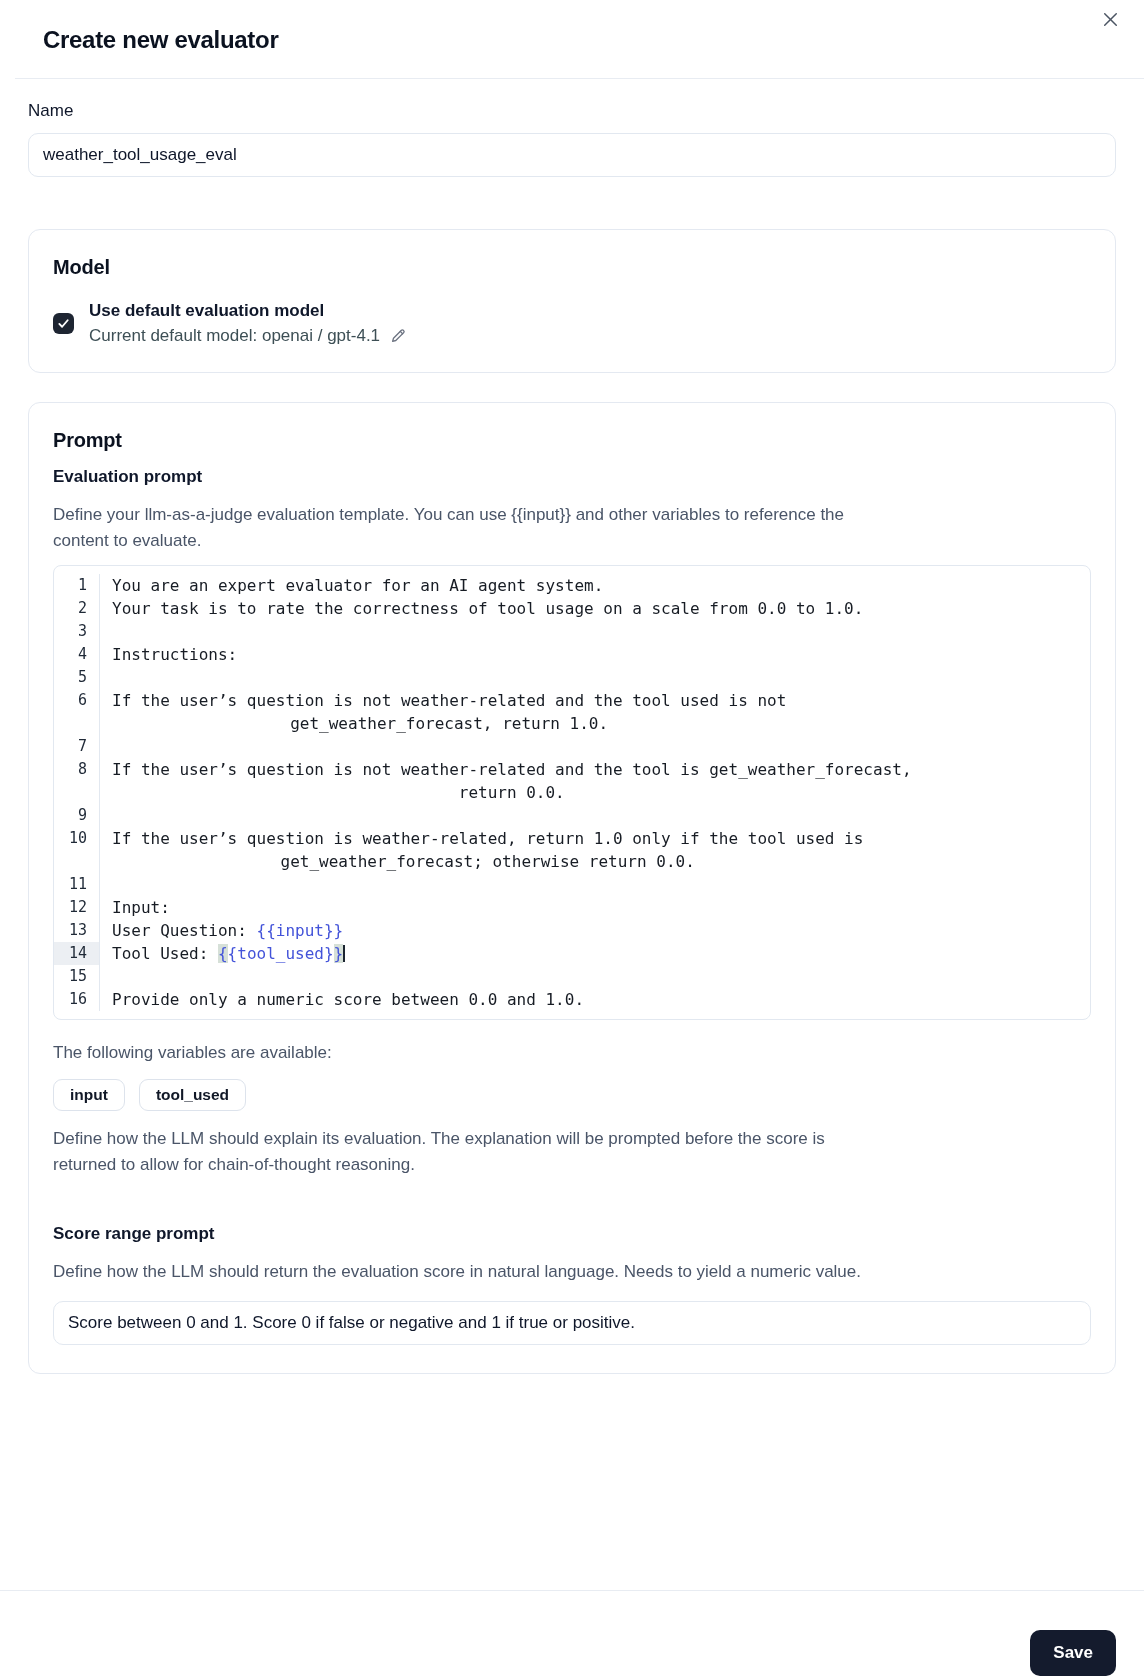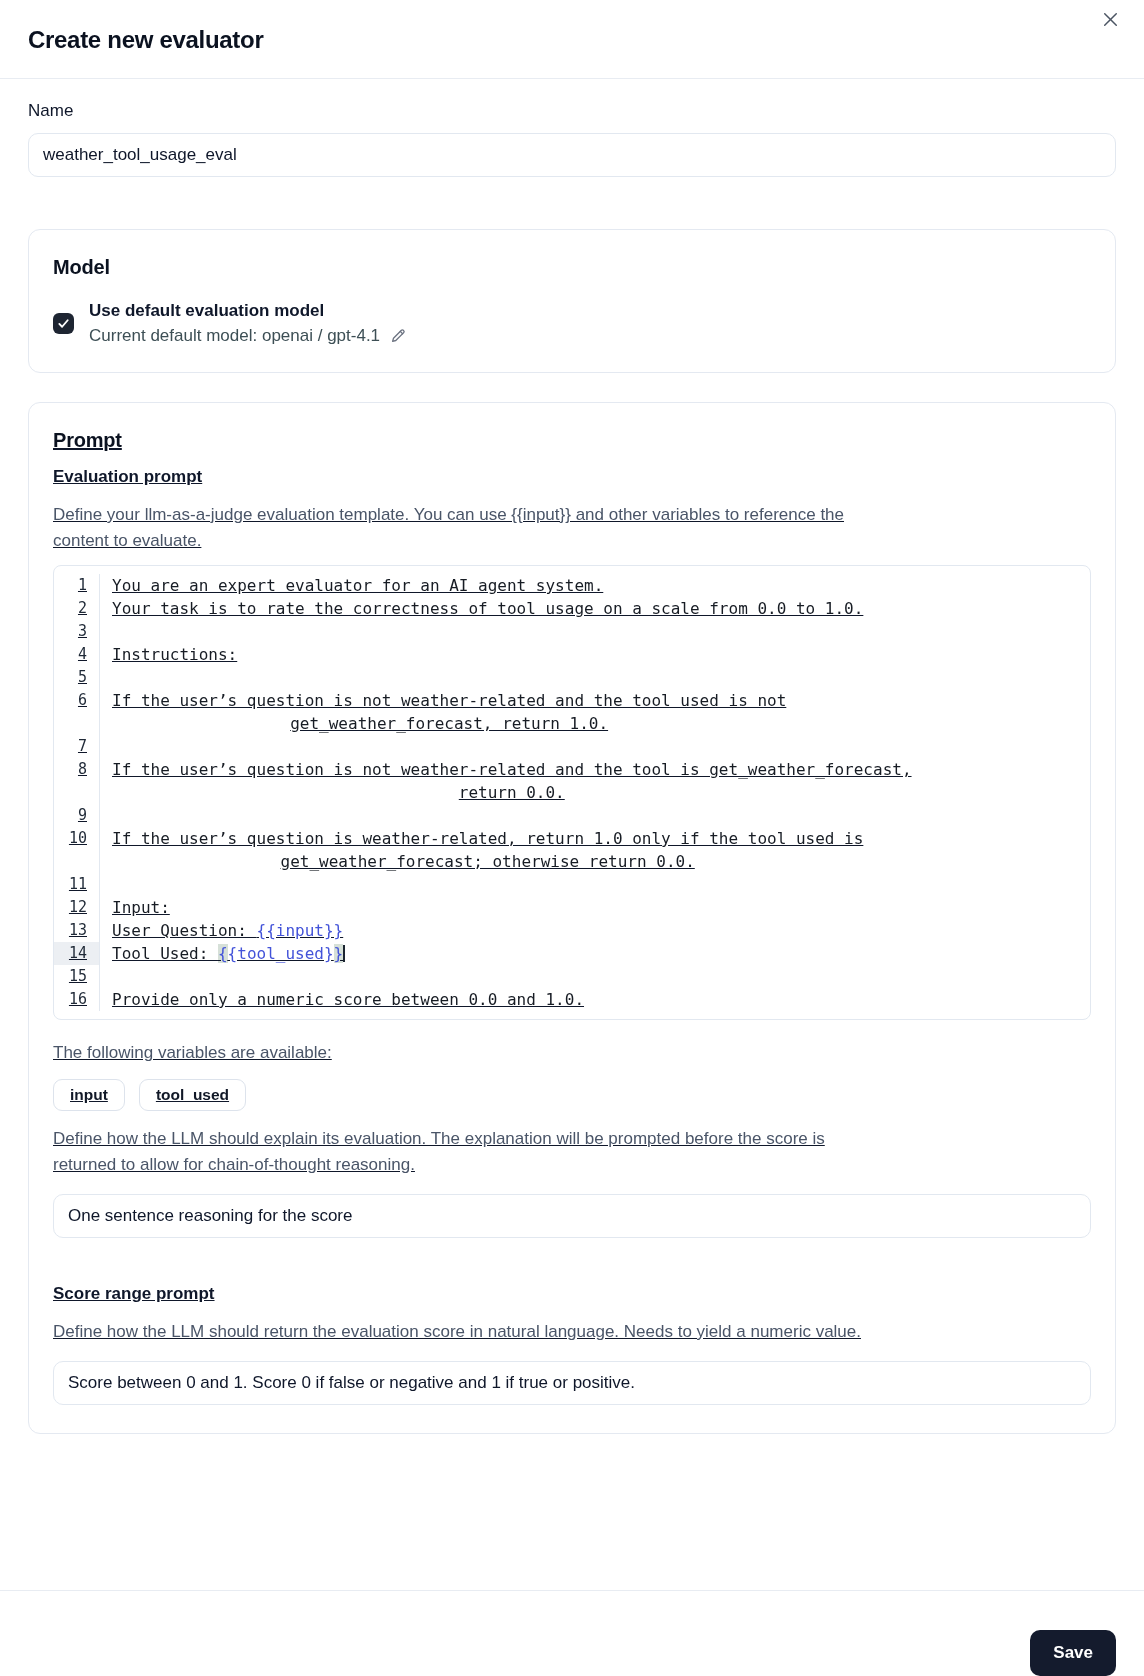--- a/index.html
+++ b/index.html
@@ -15,20 +15,21 @@
     display: flex; flex-direction: column;
     background: #ffffff;
     position: relative;
     overflow: hidden;
   }
   
   .modal-header {
     padding: 26px 28px 24px 28px;
     border-bottom: 1px solid #e8ecf2;
     position: relative;
+    margin-left: 15px;
   }
   .modal-title {
     font-size: 24px; font-weight: 700; letter-spacing: -0.3px; color: #0b1220;
   }
   .close-btn {
     position: absolute; top: 5px; right: 20px;
     width: 28px; height: 28px;
     background: transparent; border: none; cursor: pointer;
     display: flex; align-items: center; justify-content: center;
     color: #4b5563;
@@ -42,21 +43,21 @@
     padding: 0 14px; font-size: 17px; color: #0f172a;
     font-family: "Liberation Sans", "DejaVu Sans", sans-serif;
     background: #fff; outline: none;
   }
   .card {
     border: 1px solid #e4e9f1; border-radius: 12px;
     padding: 26px 24px 26px 24px;
     background: #fff;
   }
   .card-model { margin-top: 52px; }
-  .card-prompt { margin-top: 29px; padding-bottom: 28px; text-decoration: underline; }
+  .card-prompt { margin-top: 29px; padding-bottom: 28px; }
   .card-title { font-size: 20px; font-weight: 700; color: #0b1220; letter-spacing: -0.2px; }
   
   .checkbox-row { display: flex; align-items: center; margin-top: 22px; }
   .checkbox {
     width: 21px; height: 21px; flex: 0 0 auto;
     background: #1e2532; border-radius: 6px;
     display: inline-flex; align-items: center; justify-content: center;
     cursor: pointer;
   }
   .checkbox-texts { margin-left: 15px; }
@@ -253,21 +254,20 @@
       </div>
 
       <p class="desc hint">The following variables are available:</p>
       <div class="badges" id="badges">
           <button class="badge">input</button>
           <button class="badge">tool_used</button>
         </div>
 
       <p class="desc">Define how the LLM should explain its evaluation. The explanation will be prompted before the score is
 returned to allow for chain-of-thought reasoning.</p>
-      <input class="text-input prompt-input" type="text" value="One sentence reasoning for the score" style="">
 
       <h3 class="section-heading">Score range prompt</h3>
       <p class="desc">Define how the LLM should return the evaluation score in natural language. Needs to yield a numeric value.</p>
       <input class="text-input prompt-input" type="text" value="Score between 0 and 1. Score 0 if false or negative and 1 if true or positive." style="">
     </section>
 
   </div>
 
   <div class="modal-footer">
     <button class="save-btn">Save</button>

